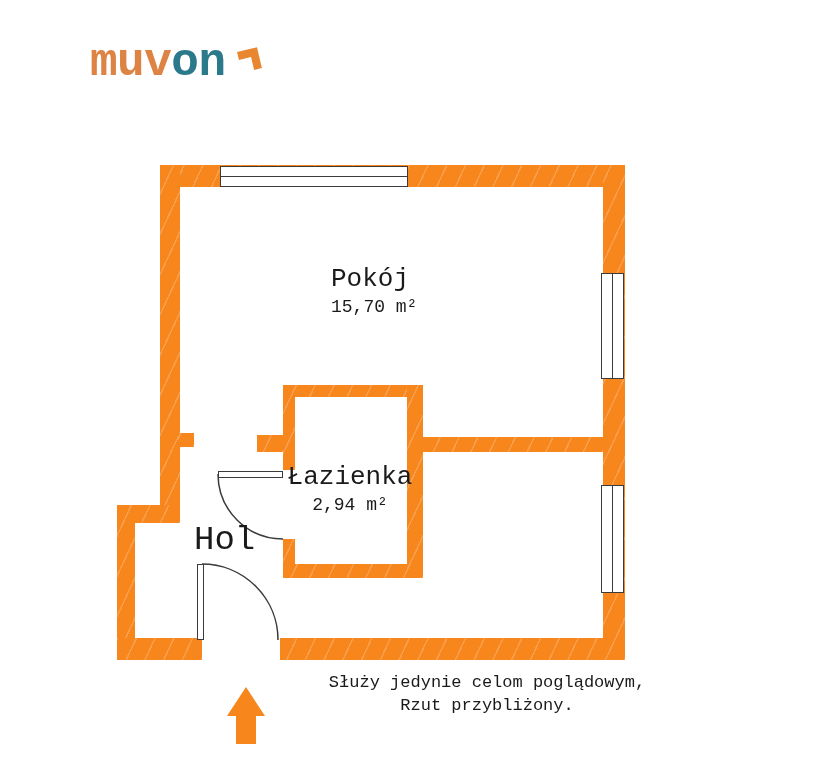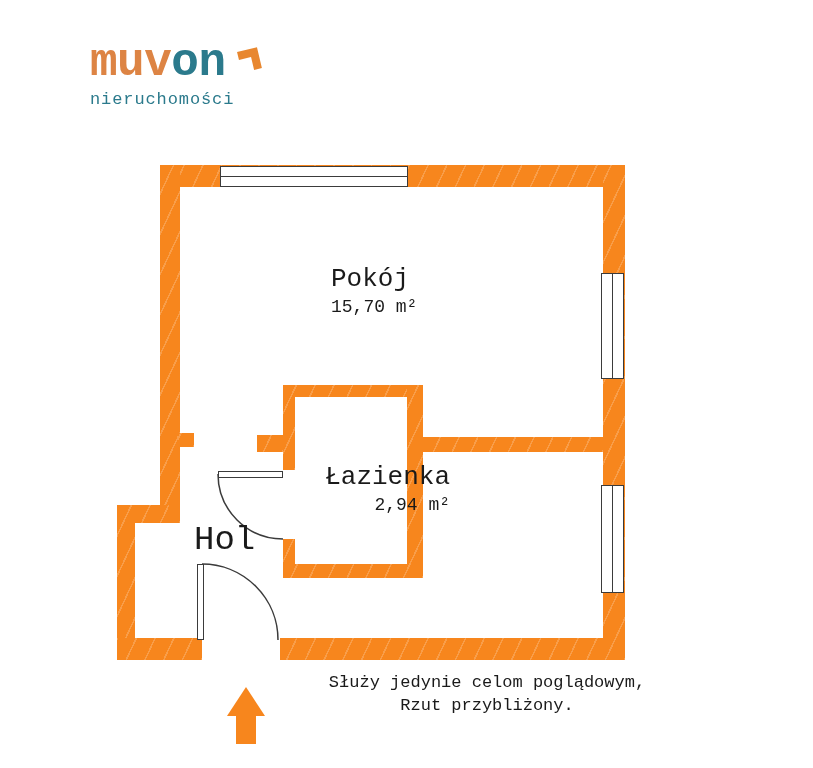--- a/index.html
+++ b/index.html
@@ -30,21 +30,21 @@
   .window{position:absolute;background:#fff;border:1.5px solid var(--line);z-index:3;}
   .window .pane{position:absolute;background:var(--line);}
   .window.h .pane{left:0;right:0;top:50%;height:1.5px;margin-top:-1px;}
   .window.v .pane{top:0;bottom:0;left:50%;width:1.5px;margin-left:-1px;}
   .door-leaf{position:absolute;background:#fff;border:1.5px solid var(--line);z-index:4;}
   .arcs{position:absolute;left:0;top:0;z-index:2;}
   
   .room-label{position:absolute;z-index:5;}
   .room-name{font-size:26px;line-height:31px;}
   .room-area{font-size:18px;line-height:25px;}
-  .centered{text-align:right;}
+  .centered{text-align:center;}
   .hol .room-name{font-size:34px;}
   
   .north-arrow{position:absolute;left:227px;top:687px;width:38px;height:57px;}
   .arrow-head{position:absolute;left:0;top:0;width:0;height:0;
     border-left:19px solid transparent;border-right:19px solid transparent;
     border-bottom:29px solid var(--wall);}
   .arrow-shaft{position:absolute;left:9px;top:28px;width:20px;height:29px;background:var(--wall);}
   
   .disclaimer{position:absolute;left:287px;top:671px;width:400px;text-align:center;
     font-size:17px;line-height:23px;color:var(--label);}
@@ -52,21 +52,20 @@
 </head>
 <body>
 
 <div id="stage">
 
   <div class="logo">
     <div class="brand"><span class="p1">muv</span><span class="p2">on</span></div>
     <svg class="logo-mark" width="32" height="32" viewBox="0 0 32 32">
       <polyline points="4,13 20,9 24,26" fill="none" stroke="#E8872F" stroke-width="8"></polyline>
     </svg>
-    <div class="logo-sub">nieruchomości</div>
   </div>
 
   <div class="wall" style="left:160px;top:165px;width:465px;height:22px;"></div>
   <div class="wall" style="left:160px;top:165px;width:20px;height:350px;"></div>
   <div class="wall" style="left:117px;top:505px;width:63px;height:18px;"></div>
   <div class="wall" style="left:117px;top:505px;width:18px;height:155px;"></div>
   <div class="wall" style="left:117px;top:638px;width:85px;height:22px;"></div>
   <div class="wall" style="left:280px;top:638px;width:345px;height:22px;"></div>
   <div class="wall" style="left:603px;top:165px;width:22px;height:495px;"></div>
   <div class="wall" style="left:178px;top:433px;width:16px;height:14px;"></div>

